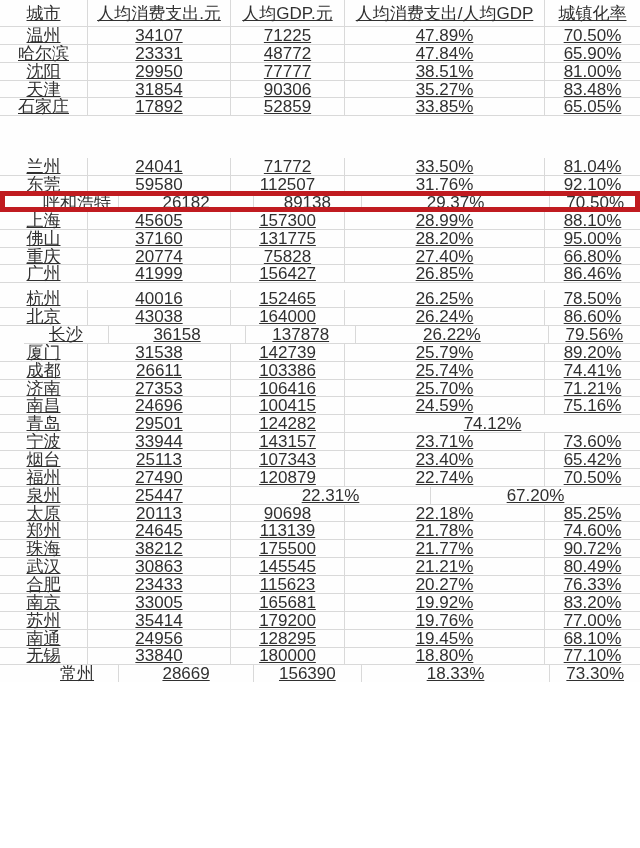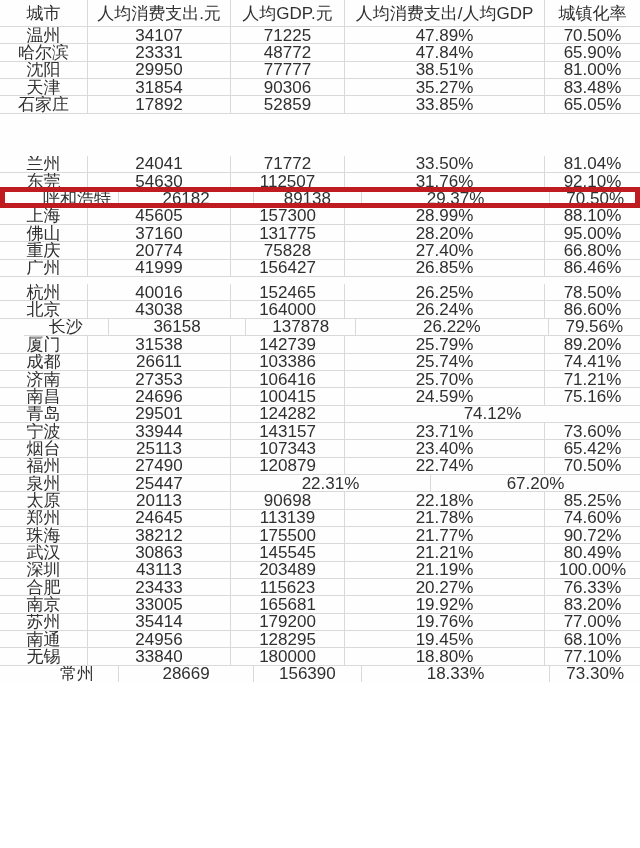--- a/index.html
+++ b/index.html
@@ -12,20 +12,21 @@
   :root {
     --grid: #d9d9d9;
     --txt: #303030;
     --hl: #c01b20;
   }
   .sheet {
     width: 640px; height: 682px;
     display: flex; flex-direction: column;
     background: #fefefe;
     color: var(--txt);
+    text-decoration: underline;
   }
   .row {
     display: flex;
     flex: 1 1 auto;
     border-bottom: 1px solid var(--grid);
     position: relative;
     align-items: stretch;
     min-height: 0;
   }
   .row.header { flex: 0 0 26px; }
@@ -111,21 +112,21 @@
       <div class="row" style="flex: 1 1 0px; margin-top: 42px;">
     <div class="cell c0">兰州</div>
     <div class="cell c1">24041</div>
     <div class="cell c2">71772</div>
     <div class="cell c3">33.50%</div>
     <div class="cell c4">81.04%</div>
 
   </div>
       <div class="row" style="flex: 1 1 0px;">
     <div class="cell c0">东莞</div>
-    <div class="cell c1">54630</div>
+    <div class="cell c1">59580</div>
     <div class="cell c2">112507</div>
     <div class="cell c3">31.76%</div>
     <div class="cell c4">92.10%</div>
 
   </div>
       <div class="row highlighted" style="flex: 1 1 0px; padding-left: 36px;">
     <div class="cell c0">呼和浩特</div>
     <div class="cell c1">26182</div>
     <div class="cell c2">89138</div>
     <div class="cell c3">29.37%</div>
@@ -284,28 +285,20 @@
   </div>
       <div class="row" style="flex: 1 1 0px;">
     <div class="cell c0">武汉</div>
     <div class="cell c1">30863</div>
     <div class="cell c2">145545</div>
     <div class="cell c3">21.21%</div>
     <div class="cell c4">80.49%</div>
 
   </div>
       <div class="row" style="flex: 1 1 0px;">
-    <div class="cell c0">深圳</div>
-    <div class="cell c1">43113</div>
-    <div class="cell c2">203489</div>
-    <div class="cell c3">21.19%</div>
-    <div class="cell c4">100.00%</div>
-
-  </div>
-      <div class="row" style="flex: 1 1 0px;">
     <div class="cell c0">合肥</div>
     <div class="cell c1">23433</div>
     <div class="cell c2">115623</div>
     <div class="cell c3">20.27%</div>
     <div class="cell c4">76.33%</div>
 
   </div>
       <div class="row" style="flex: 1 1 0px;">
     <div class="cell c0">南京</div>
     <div class="cell c1">33005</div>

